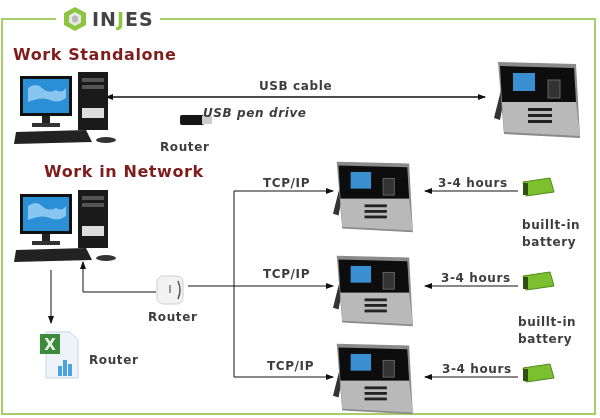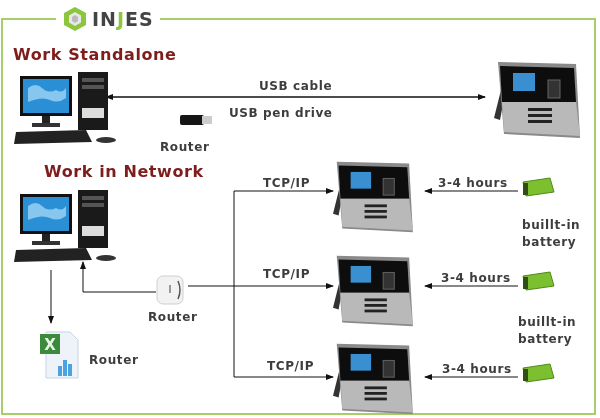--- a/index.html
+++ b/index.html
@@ -87,21 +87,21 @@
   <polygon points="4,64 74,62 80,74 2,76" fill="#222"></polygon>
   <ellipse cx="94" cy="72" rx="10" ry="3" fill="#333"></ellipse>
 </svg>
 
 <svg class="abs" style="left:178px;top:112px;" width="36" height="16" viewBox="0 0 36 16">
   <rect x="2" y="3" width="24" height="10" rx="2" fill="#151515"></rect>
   <rect x="24" y="4" width="10" height="8" fill="#ccc"></rect>
 </svg>
 
 <div class="lbl" style="left:226px;top:79px;margin-left:33px;">USB cable</div>
-<div class="lbl" style="left:229px;top:106px;">USB pen drive</div>
+<div class="lbl" style="left:203px;top:106px;font-style:italic;">USB pen drive</div>
 <div class="lbl" style="left:160px;top:140px;">Router</div>
 
 <svg class="abs" style="left:488px;top:58px;" width="96" height="84" viewBox="0 0 96 84">
   <polygon points="6,60 14,28 18,30 12,62" fill="#333"></polygon>
   <polygon points="10,4 88,6 92,80 16,76" fill="#8a8a8a"></polygon>
   <polygon points="12,8 86,10 88,44 14,44" fill="#0d0d0d"></polygon>
   <rect x="25" y="15" width="22" height="18" fill="#3a8fd0"></rect>
   <rect x="60" y="22" width="12" height="18" fill="#333" stroke="#666"></rect>
   <polygon points="14,44 88,44 92,78 16,74" fill="#b9b9b9"></polygon>
   <g fill="#222">

